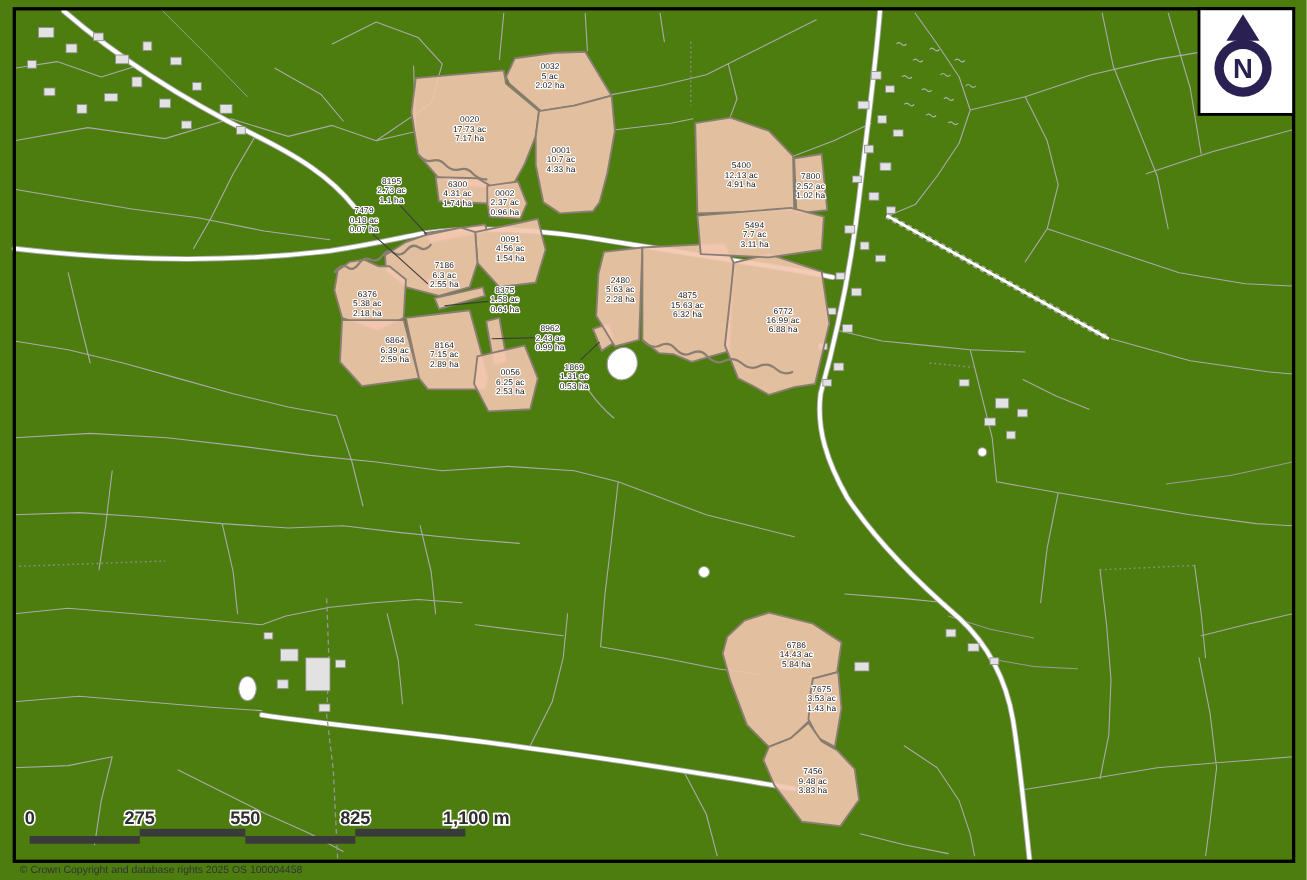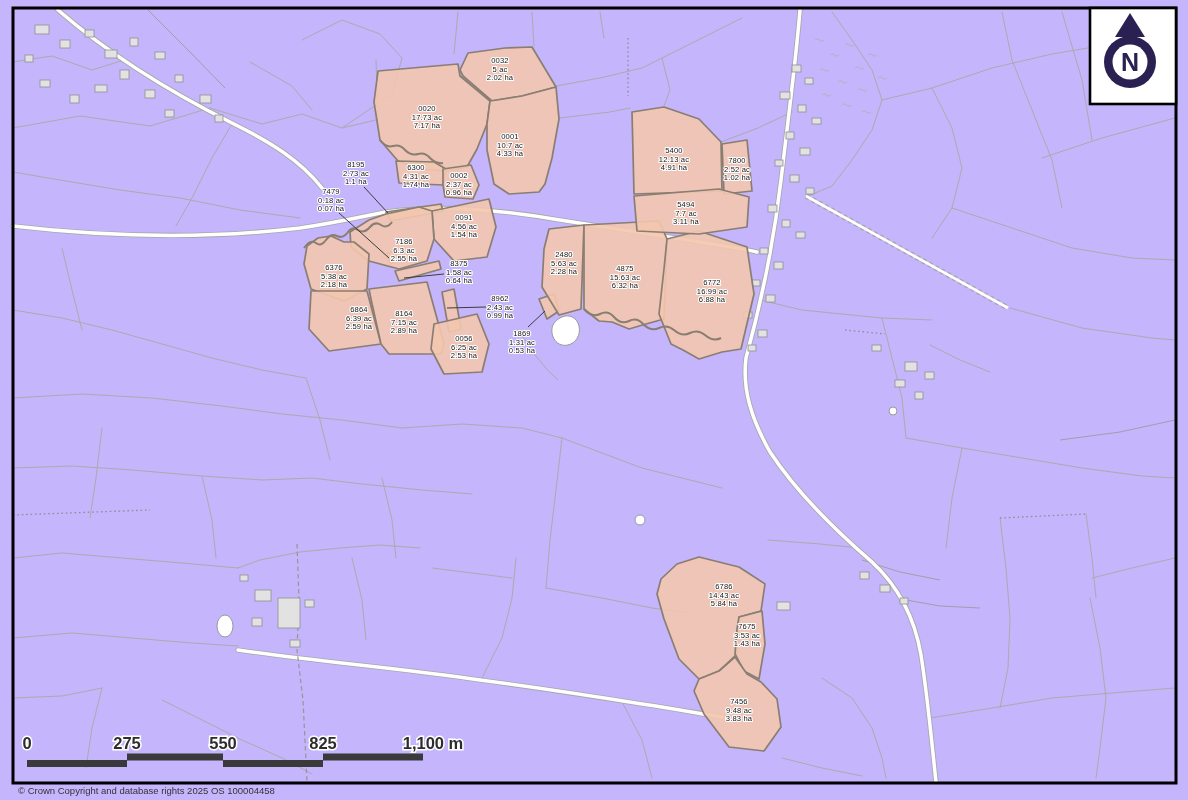--- a/index.html
+++ b/index.html
@@ -4,21 +4,21 @@
 <style>
   :root{
     --parcel-fill:#f3c7ae;
     --parcel-stroke:#8a7e72;
     --north:#2a2052;
     --scalebar:#3a3a3a;
     --boundary:#ababab;
   }
   html,body{margin:0;padding:0;background:#fff;}
   body{font-family:"Liberation Sans",sans-serif;}
-  .canvas{position:relative;width:1188px;height:800px;background:#c4b5fd;overflow:hidden;}
+  .canvas{position:relative;width:1188px;height:800px;background:#4d7c0f;overflow:hidden;}
   svg{display:block;}
   .bg{stroke:var(--boundary);fill:none;stroke-width:1;stroke-linejoin:round;stroke-linecap:round;}
   .bg2{stroke:#9c9c9c;fill:none;stroke-width:.9;}
   .dotted{stroke:#8f8f8f;fill:none;stroke-width:1.3;stroke-dasharray:1.6 2.8;}
   .road-c{stroke:#a8a8a8;fill:none;stroke-width:5.2;stroke-linecap:round;}
   .road-w{stroke:#ffffff;fill:none;stroke-width:3.5;stroke-linecap:round;}
   .avenue{stroke:#a8a8a8;fill:none;stroke-width:5.5;stroke-dasharray:4 3;}
   .avenue-w{stroke:#fff;fill:none;stroke-width:2.6;}
   .track{stroke:#969696;fill:none;stroke-width:1.2;stroke-dasharray:4.5 3;}
   .bld{fill:#e2e2e2;stroke:#8f8f8f;stroke-width:.8;}

